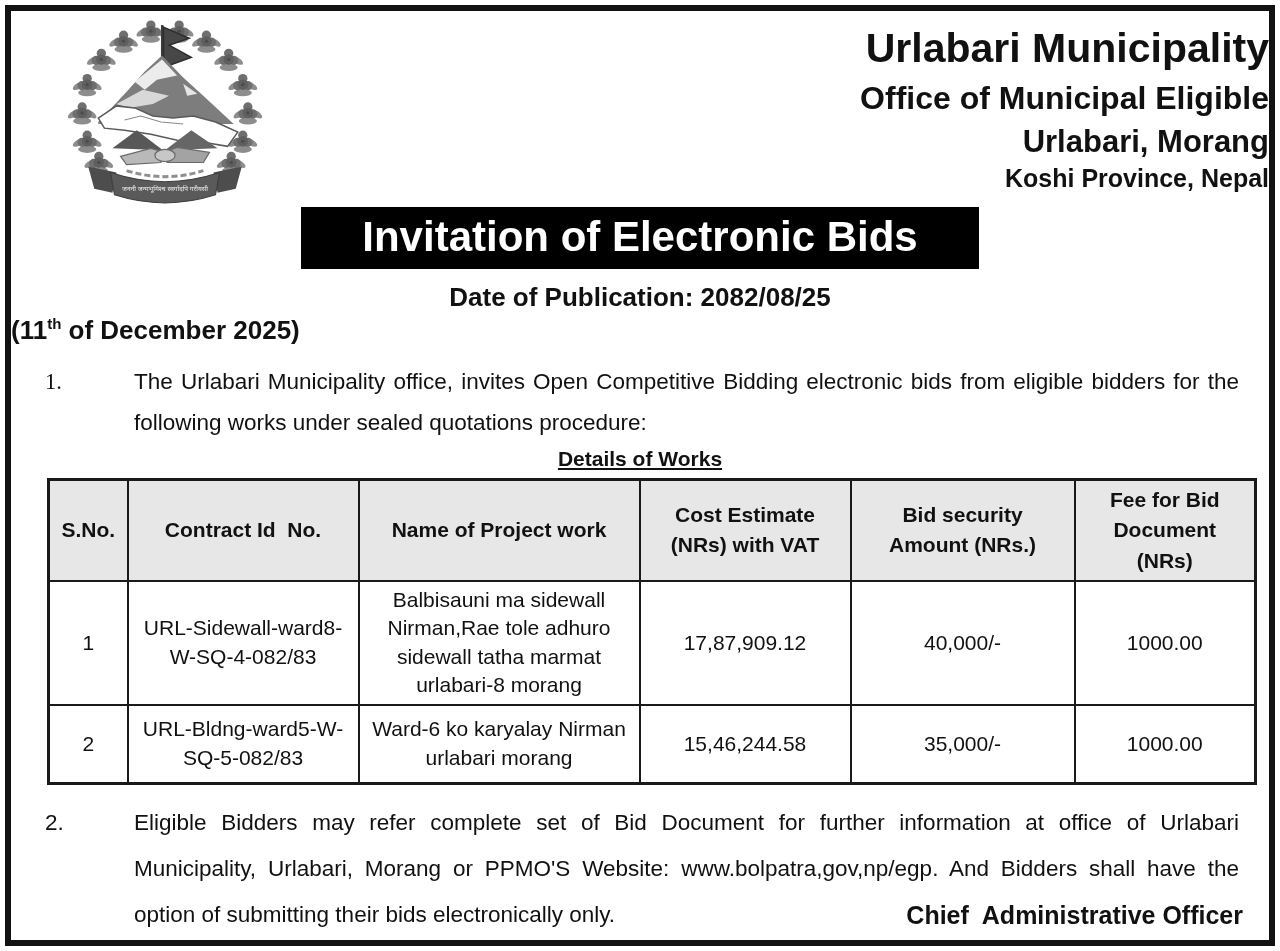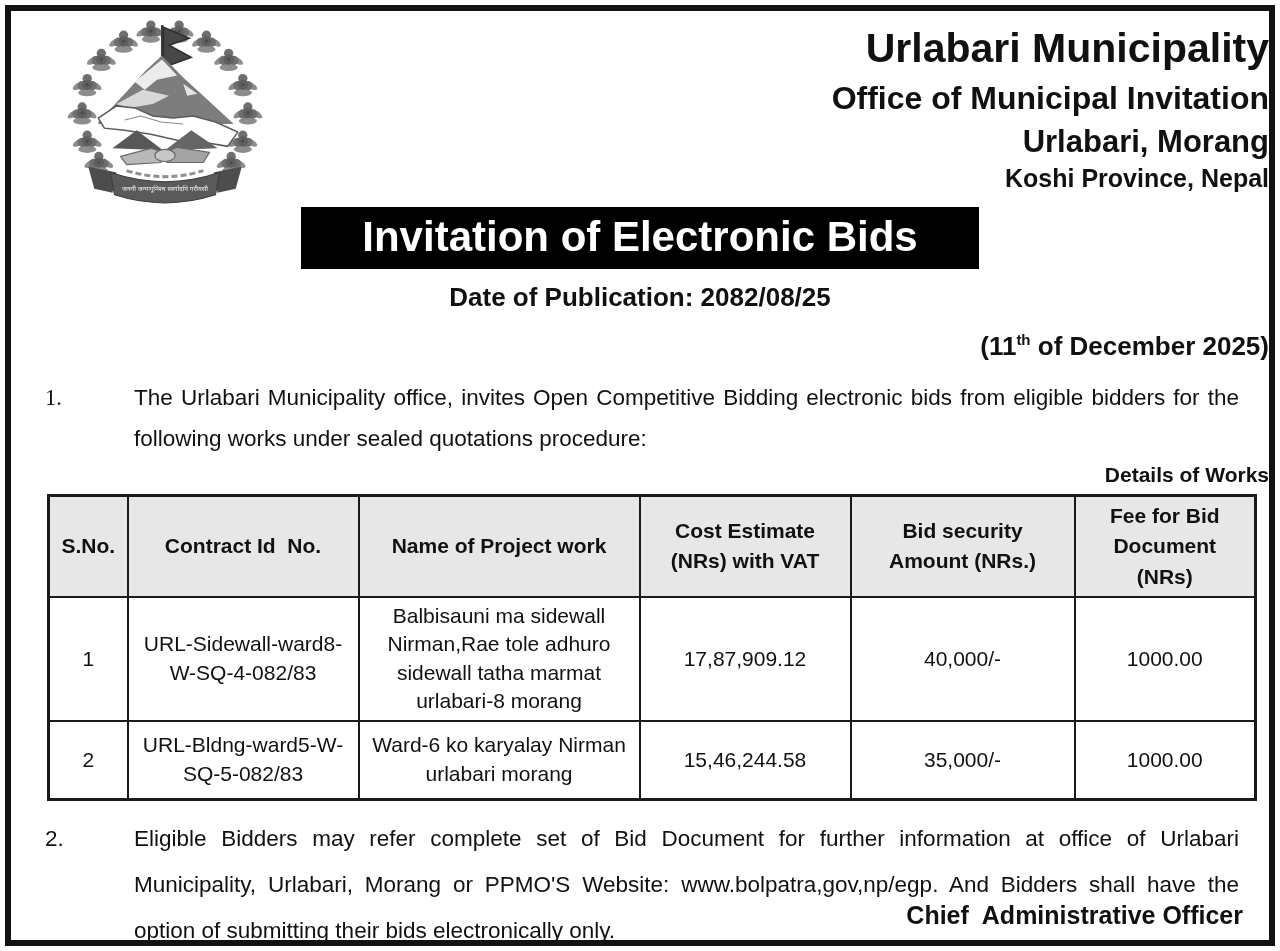--- a/index.html
+++ b/index.html
@@ -15,35 +15,35 @@
   .h-office { font-size:32px; font-weight:bold; line-height:1.25; margin-top:6px; }
   .h-line3 { font-size:31px; font-weight:bold; line-height:1.3; margin-top:4px; }
   .h-line4 { font-size:25px; font-weight:bold; line-height:1.3; }
 
   
   .banner { width:678px; margin:12px auto 12px auto; background:#000; color:#fff;
             text-align:center; font-size:42px; font-weight:bold; padding:6px 0 8px 0; }
 
   
   .pub-date { text-align:center; font-size:26px; font-weight:bold; margin-top:13px; }
-  .pub-date2 { text-align:right; font-size:26px; font-weight:bold; margin-top:18px; }
+  .pub-date2 { text-align:left; font-size:26px; font-weight:bold; margin-top:2px; }
   .pub-date2 sup { font-size:15px; }
 
   
   .para { display:flex; padding:0 30px 0 30px; font-size:22.5px; line-height:1.82; }
   .para .num { width:58px; flex:0 0 58px; padding-left:4px; }
   .para .num.serif { font-family:"Liberation Serif", serif; }
   .para .txt { flex:1; text-align:justify;margin-left:35px; }
   .para1 { margin-top:16px; }
   .para2 { margin-top:15px; line-height:2.05; }
   .para3 { margin-top:2px; }
   .para3 .txt { text-align:left; }
 
-  .works-title { text-align:right; font-size:21px; font-weight:bold;
-                 margin-top:3px; }
+  .works-title { text-align:center; font-size:21px; font-weight:bold;
+                 text-decoration:underline; margin-top:3px; }
 
   
   table { border-collapse:collapse; table-layout:fixed; width:1207px; margin:7px 0 0 36px;
           border:3px solid #1a1a1a; }
   th, td { border:2px solid #1a1a1a; text-align:center; vertical-align:middle;
            font-size:21px; padding:4px 10px; }
   th { background:#e7e7e7; font-weight:bold; white-space:pre-wrap; line-height:1.45; }
   thead tr { height:86px; }
   tbody tr.r1 { height:117px; }
   tbody tr.r2 { height:79px; }
@@ -109,21 +109,21 @@
 
         <path d="M62,150 Q100,162 138,150" fill="none" stroke="#8f8f8f" stroke-width="3" stroke-dasharray="6 3"></path>
 
         <path d="M24,146 L52,152 L48,172 L30,168 Z" fill="#4d4d4d"></path>
         <path d="M176,146 L148,152 L152,172 L170,168 Z" fill="#4d4d4d"></path>
         <path d="M46,152 Q100,170 154,152 L150,174 Q100,190 50,174 Z" fill="#5a5a5a" stroke="#3d3d3d" stroke-width="1"></path>
         <text x="100" y="170" text-anchor="middle" font-size="6.5" fill="#f0f0f0">जननी जन्मभूमिश्च स्वर्गादपि गरीयसी</text>
       </svg>
     </div>
     <div class="h-municipality">Urlabari Municipality</div>
-    <div class="h-office">Office of Municipal Invitation</div>
+    <div class="h-office">Office of Municipal Eligible</div>
     <div class="h-line3">Urlabari, Morang</div>
     <div class="h-line4">Koshi Province, Nepal</div>
   </div>
 
   <div class="banner">Invitation of Electronic Bids</div>
 
   <div class="pub-date">Date of Publication: 2082/08/25</div>
   <div class="pub-date2"><span>(11</span><sup>th</sup><span> of December 2025)</span></div>
 
   <div class="para para1">

